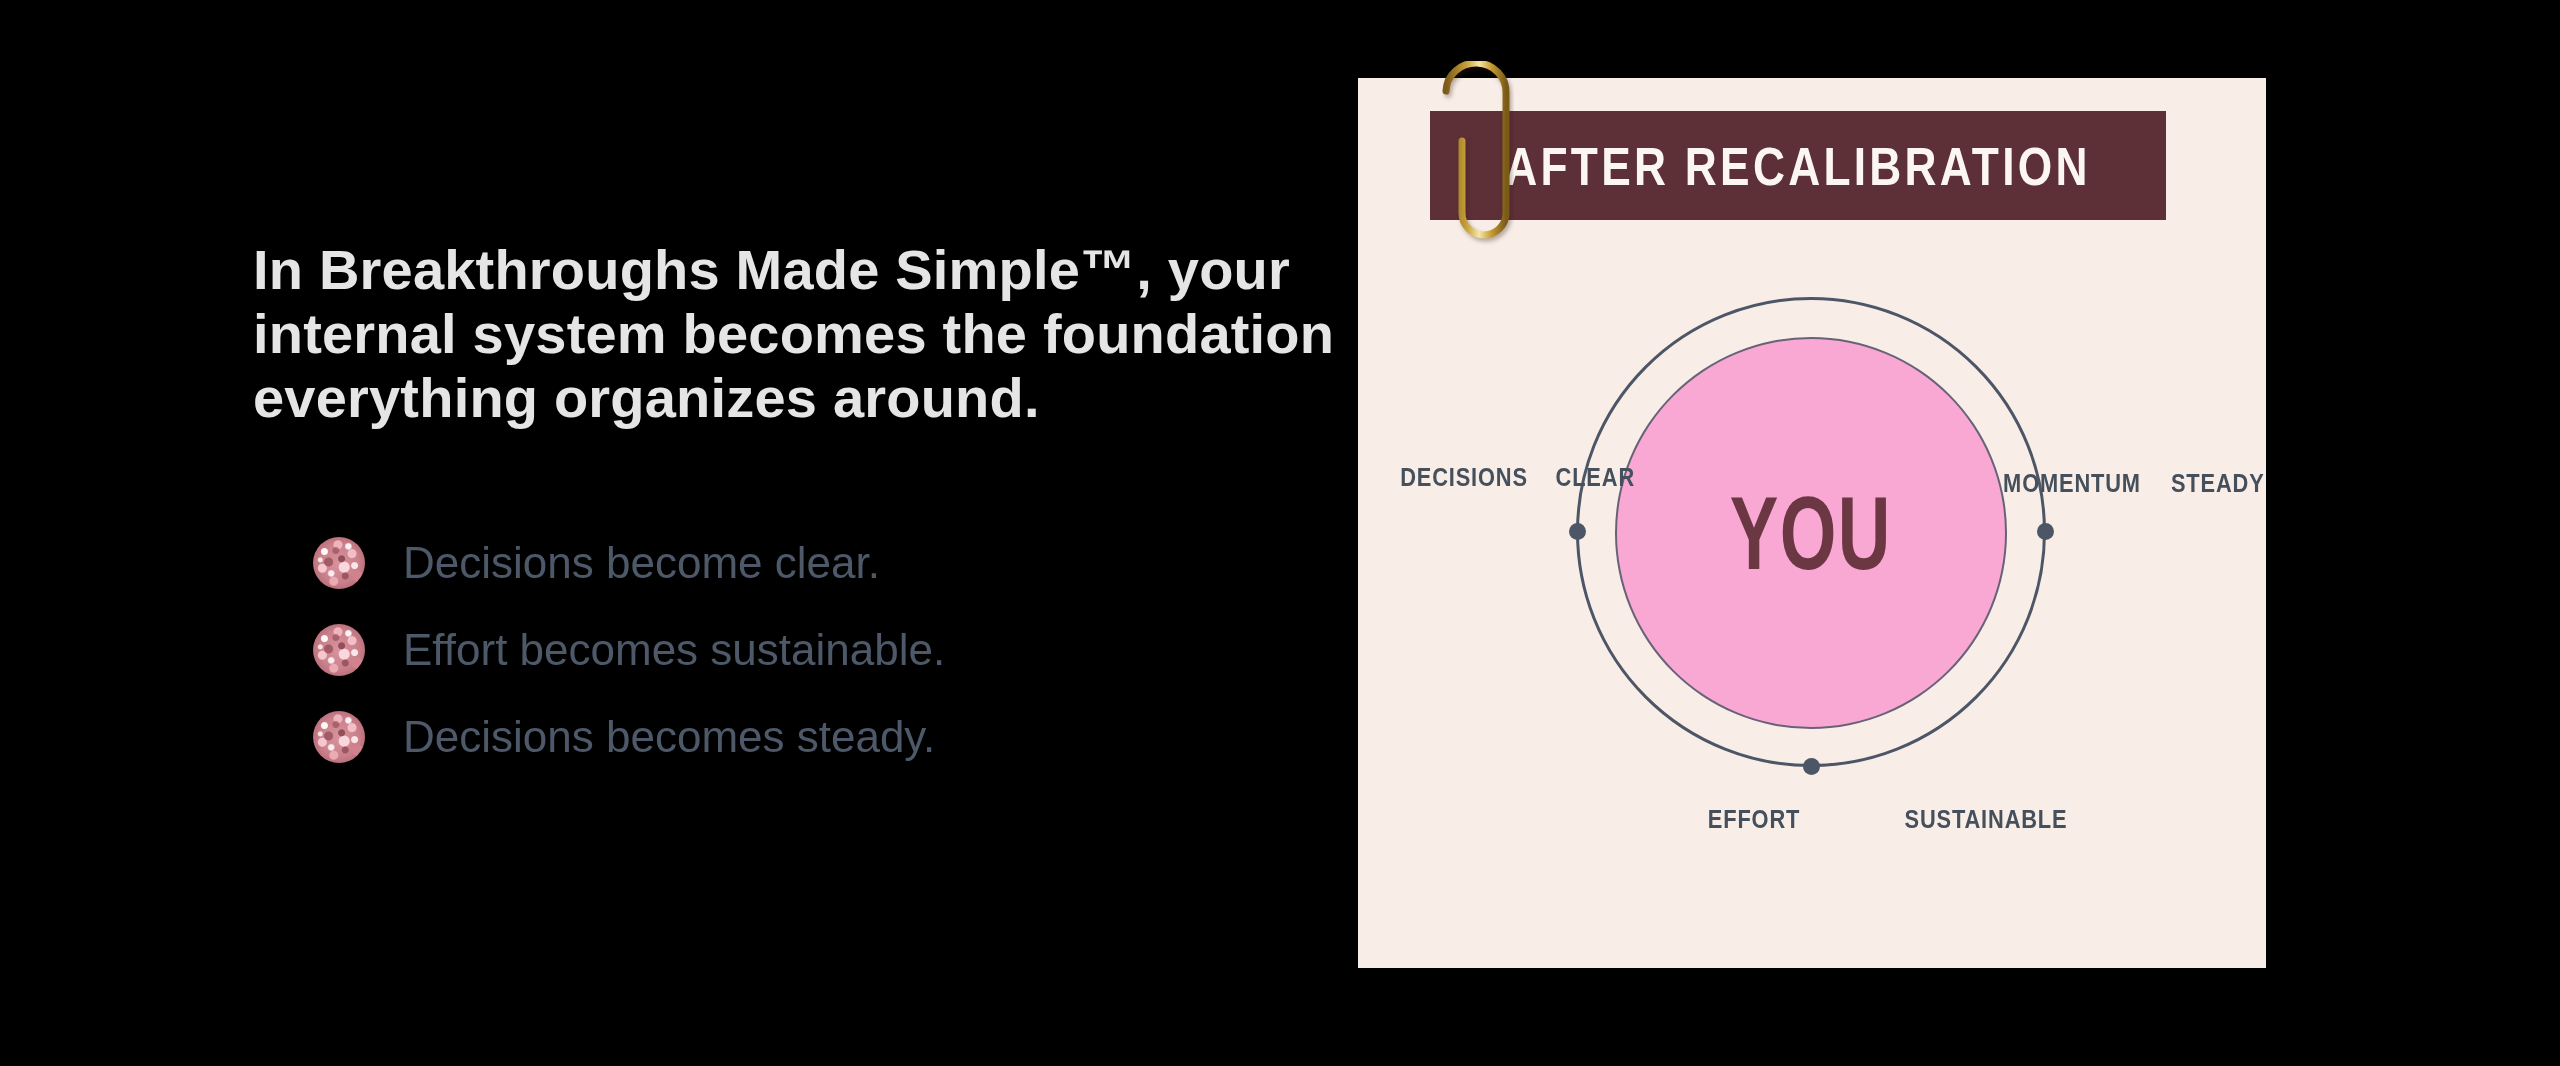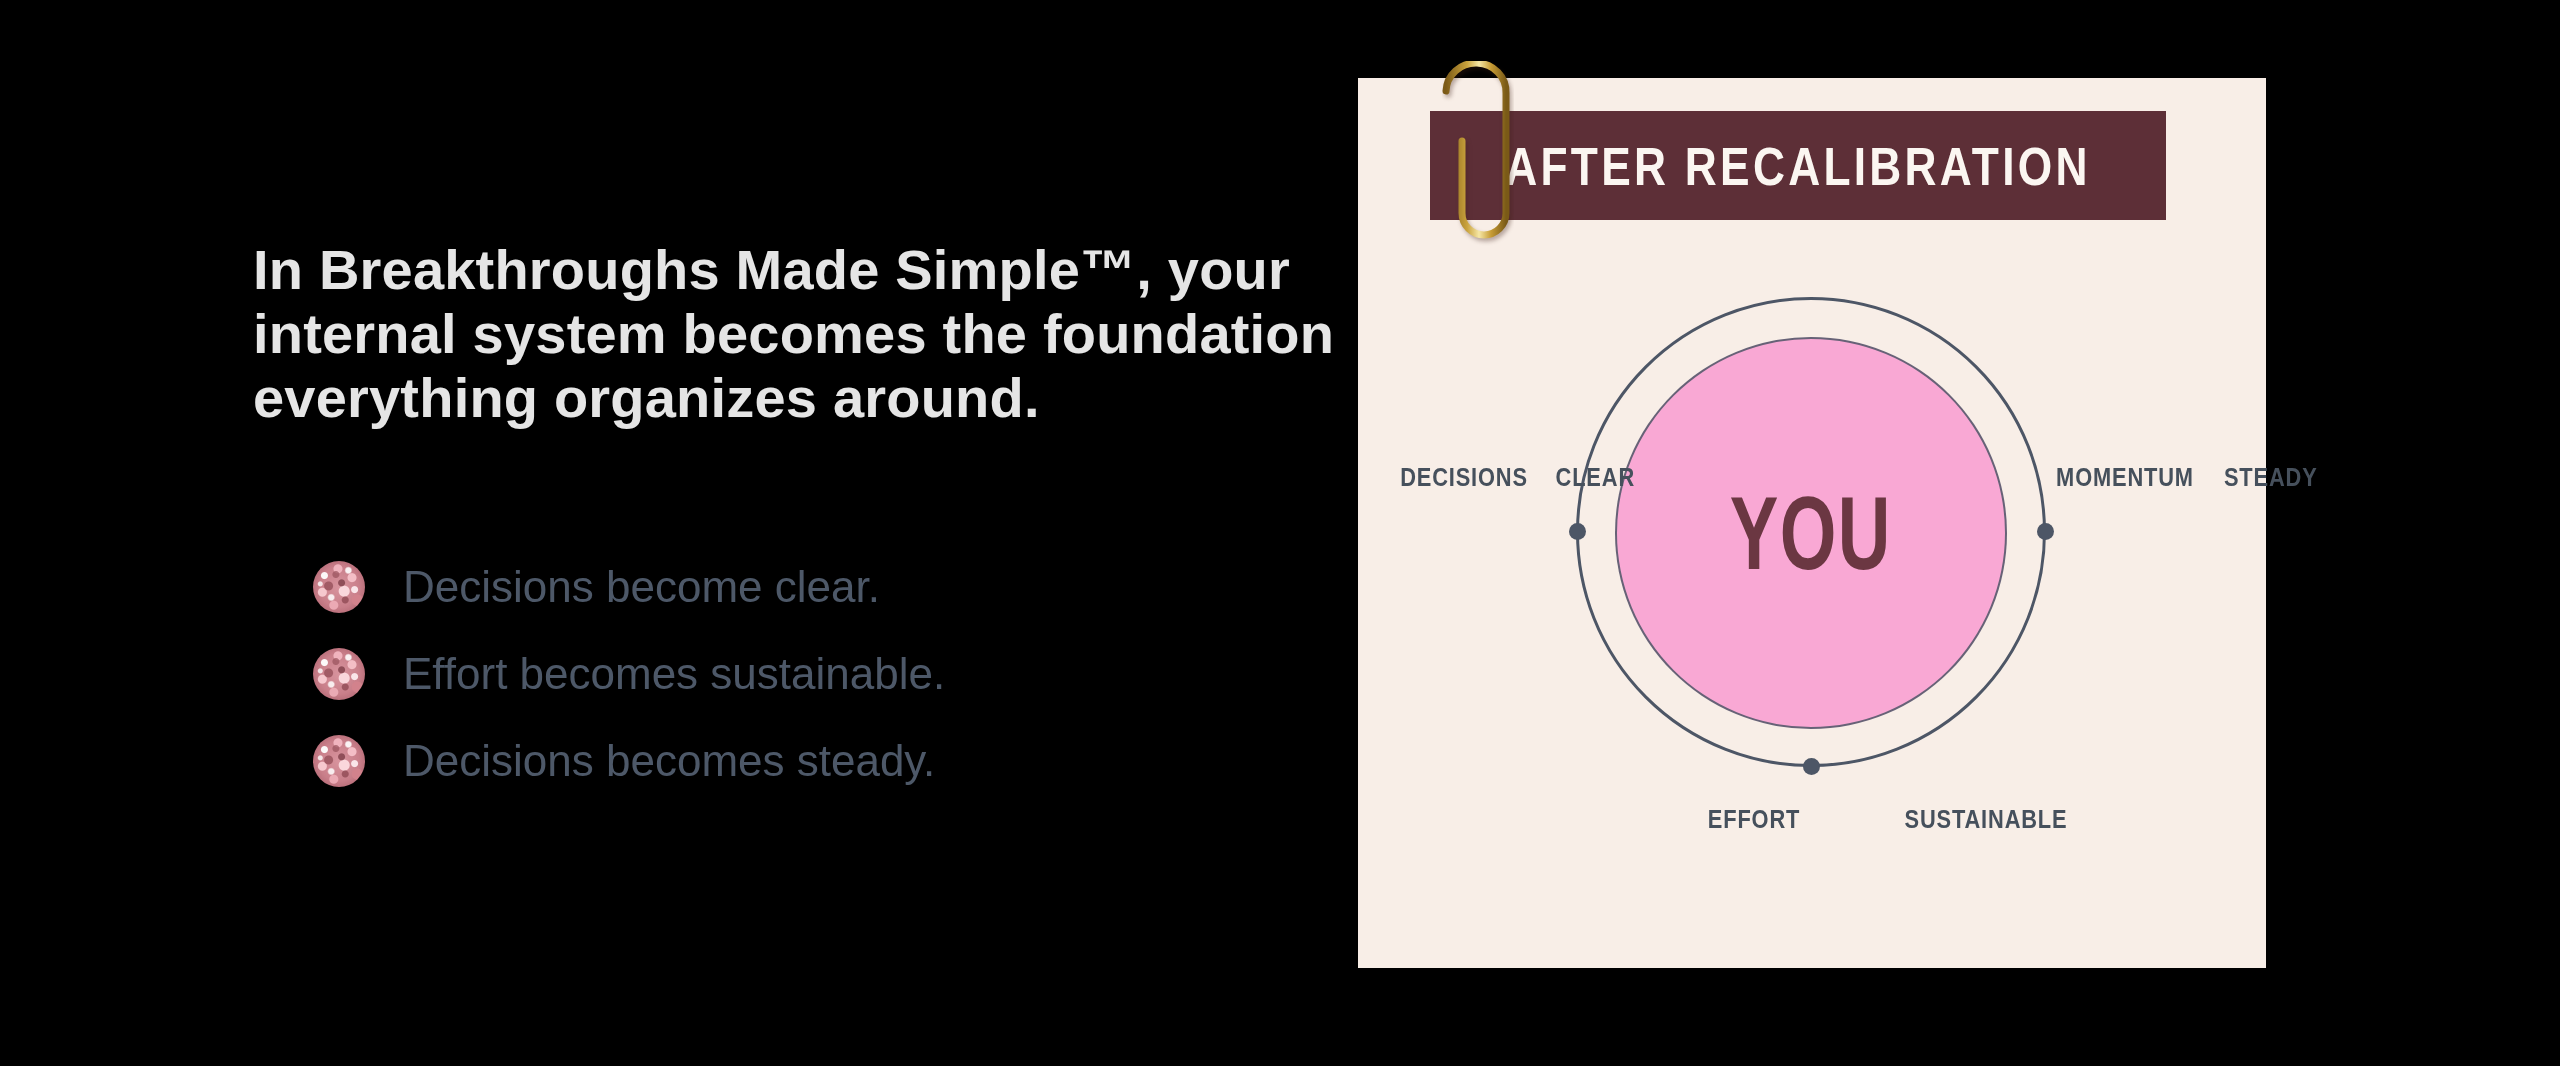--- a/index.html
+++ b/index.html
@@ -27,21 +27,20 @@
   .bullet-list {
     position: absolute;
     left: 313px;
     top: 537px;
   }
   .bullet-row {
     display: flex;
     align-items: center;
     height: 52px;
     margin-bottom: 35px;
-    margin-top: 24px;
   }
   .bullet-icon {
     width: 52px;
     height: 52px;
     border-radius: 50%;
     flex: 0 0 52px;
     background:
       radial-gradient(circle at 22% 28%, rgba(255,255,255,0.95) 0 3px, transparent 4px),
       radial-gradient(circle at 68% 18%, rgba(255,255,255,0.9) 0 2.5px, transparent 4px),
       radial-gradient(circle at 80% 55%, rgba(255,240,243,0.9) 0 3px, transparent 4px),
@@ -151,21 +150,21 @@
 
   .node-group {
     position: absolute;
     width: 224px;
     display: flex;
     flex-direction: row;
     align-items: center;
     gap: 4px;
   }
   .node-left   { left: 30px;  top: 376px; }
-  .node-right  { left: 685px; top: 376px; }
+  .node-right  { left: 632px; top: 376px; align-items: flex-end; }
   .node-bottom { left: 341px; top: 718px; gap: 40px; }
   .node-word {
     color: #46505c;
     font-size: 26px;
     font-weight: 700;
     letter-spacing: 1px;
     line-height: 34px;
     white-space: nowrap;
     display: inline-block;
     transform: scaleX(0.84);

